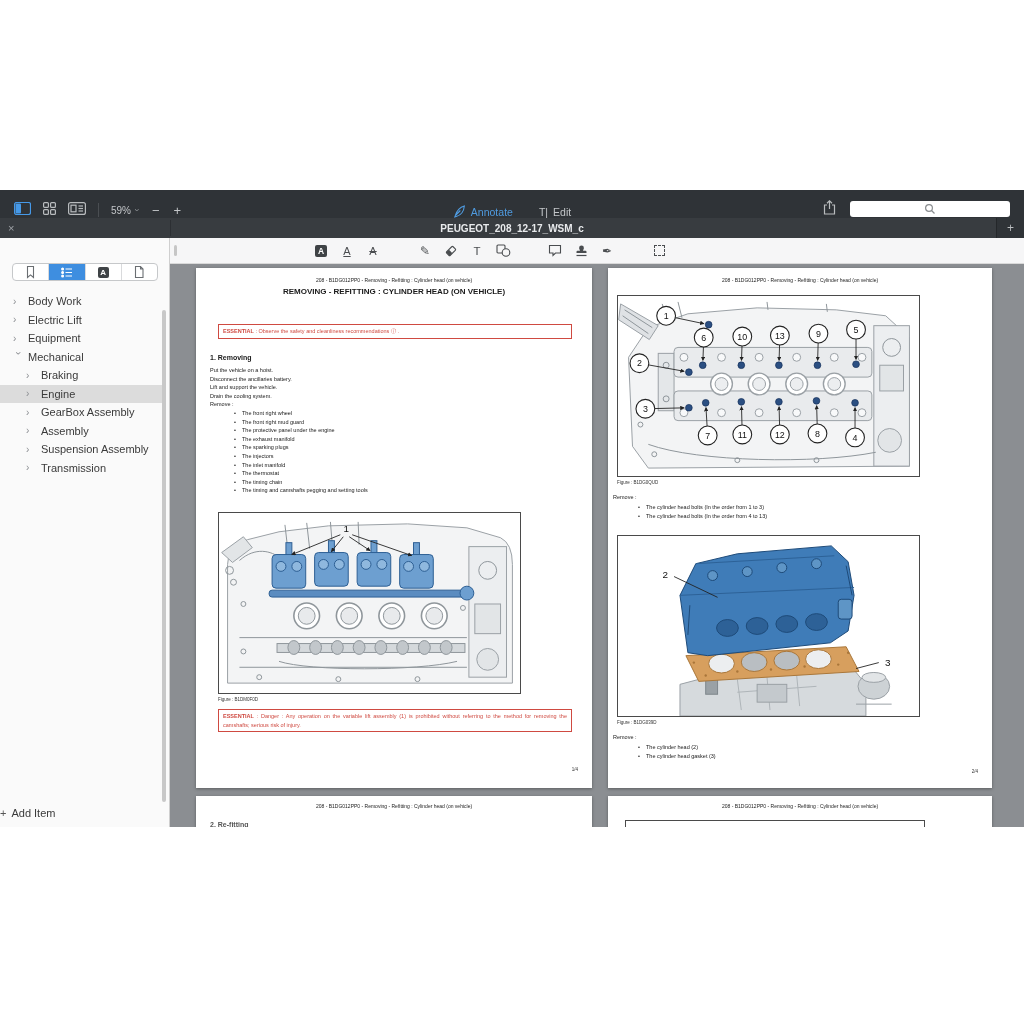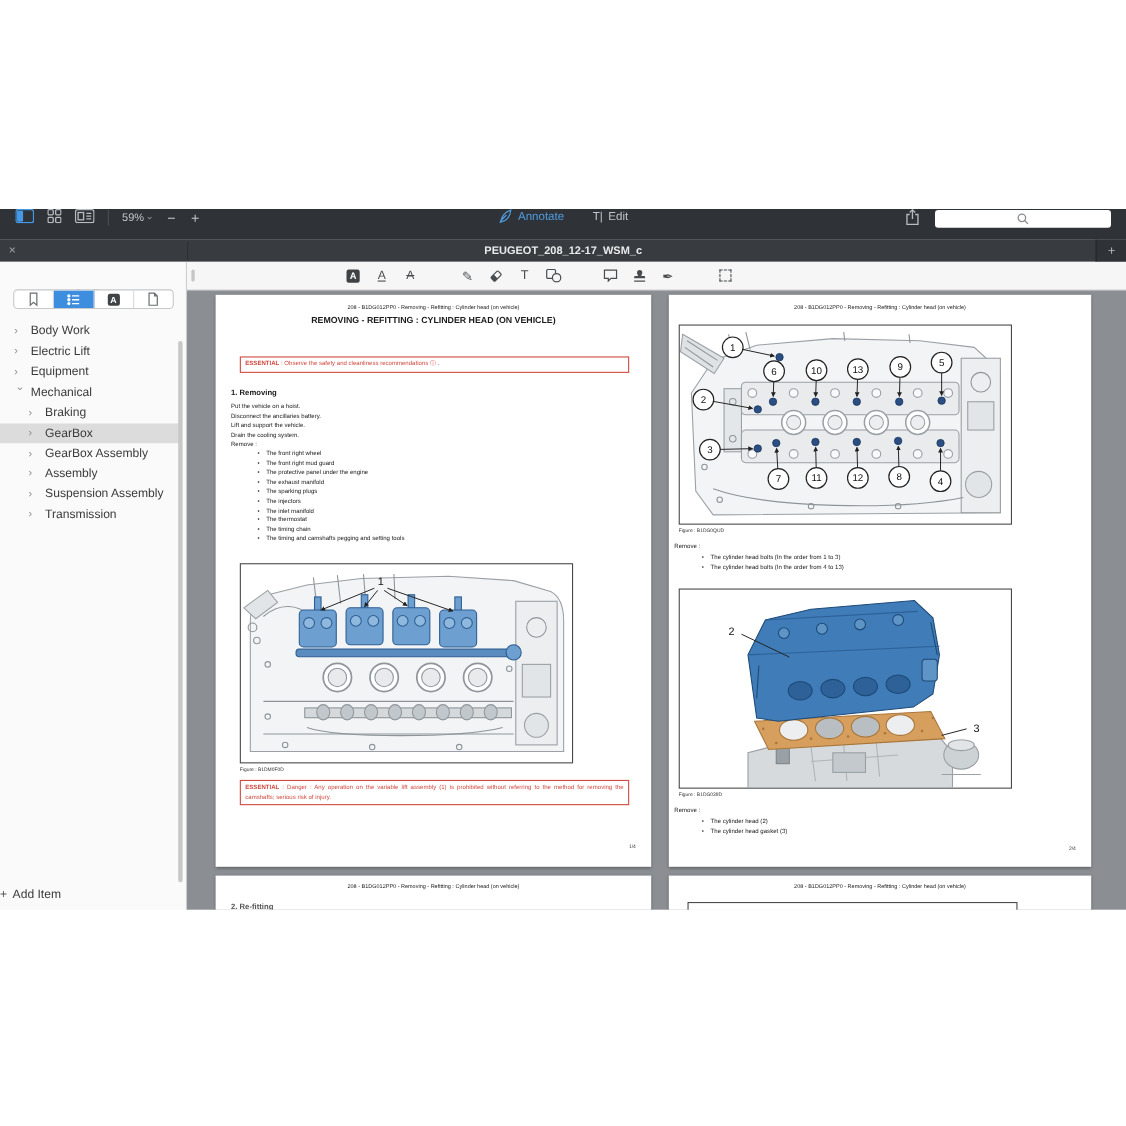--- a/index.html
+++ b/index.html
@@ -3,21 +3,21 @@
 <meta charset="utf-8">
 <style>
   html,body{margin:0;padding:0;background:#fff;}
   body{width:1024px;height:1024px;position:relative;font-family:"Liberation Sans","DejaVu Sans",sans-serif;-webkit-font-smoothing:antialiased;}
   *{box-sizing:border-box;}
   button{font-family:inherit;border:none;background:none;padding:0;cursor:default;}
 
   .app{position:absolute;top:190px;left:0;width:1024px;height:637px;background:#fff;}
 
   
-  .main-toolbar{height:28px;background:#2f3337;display:flex;align-items:flex-start;position:relative;color:#c3c6c9;}
+  .main-toolbar{height:28px;background:#2f3337;display:flex;align-items:flex-end;position:relative;color:#c3c6c9;}
   .tb-left{display:flex;align-items:center;gap:12px;padding-left:14px;}
   .tb-divider{width:1px;height:14px;background:#4a4e52;}
   .zoom-group{display:flex;align-items:center;gap:14px;font-size:10px;color:#c3c6c9;}
   .zoom-btn{display:flex;align-items:center;gap:4px;color:#c3c6c9;font-size:10px;}
   .chev-down{display:inline-block;transform:rotate(90deg);font-size:9px;color:#9ca0a4;}
   .zpm{font-size:13px;color:#c3c6c9;line-height:1;}
   .tb-center{position:absolute;left:50%;transform:translateX(-50%);display:flex;align-items:center;gap:26px;}
   .mode-btn{display:flex;align-items:center;gap:5px;font-size:10.5px;color:#c3c6c9;}
   .mode-btn.active{color:#4f9be0;}
   .ticon{font-size:10.5px;color:#c3c6c9;}
@@ -233,21 +233,21 @@
           <div class="tree-item lvl1">
             <span class="chev down">›</span>
             <span class="tree-label">Mechanical</span>
           </div>
           <div class="tree-item lvl2">
             <span class="chev">›</span>
             <span class="tree-label">Braking</span>
           </div>
           <div class="tree-item lvl2 selected">
             <span class="chev">›</span>
-            <span class="tree-label">GearBox</span>
+            <span class="tree-label">Engine</span>
           </div>
           <div class="tree-item lvl2">
             <span class="chev">›</span>
             <span class="tree-label">GearBox Assembly</span>
           </div>
           <div class="tree-item lvl2">
             <span class="chev">›</span>
             <span class="tree-label">Assembly</span>
           </div>
           <div class="tree-item lvl2">

